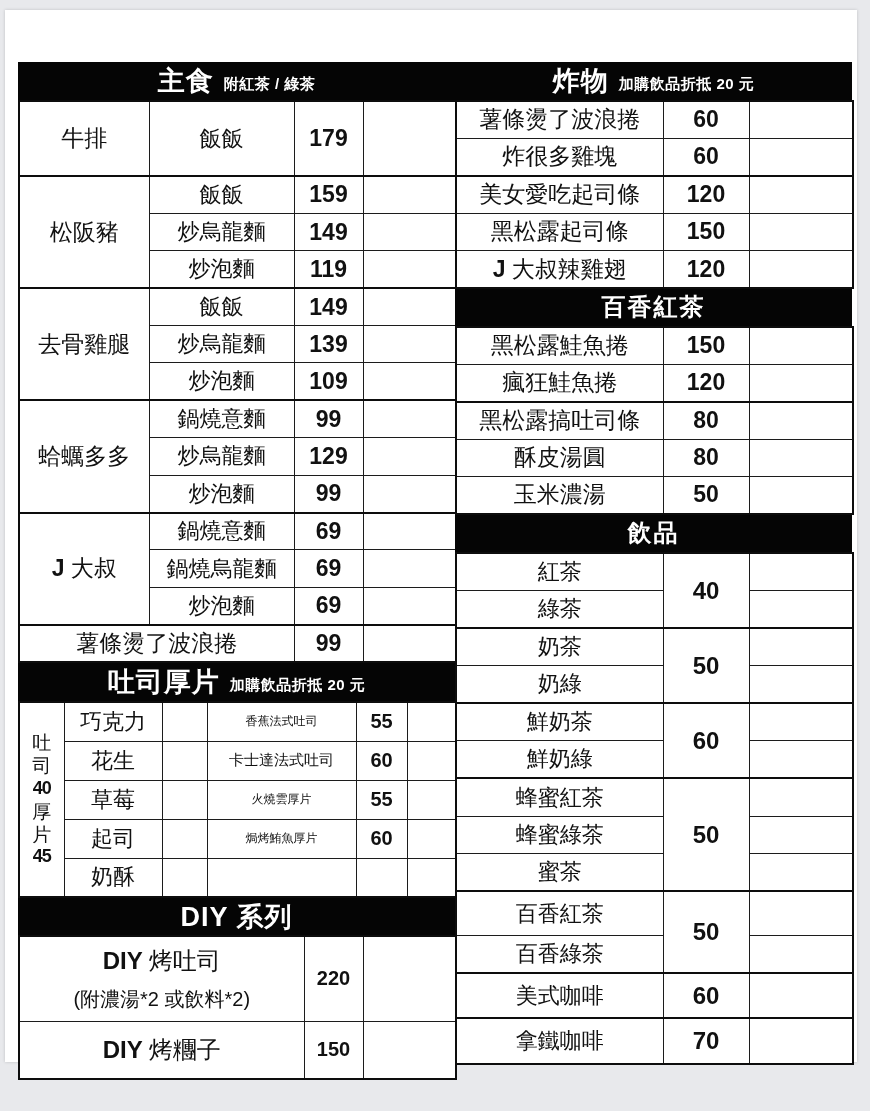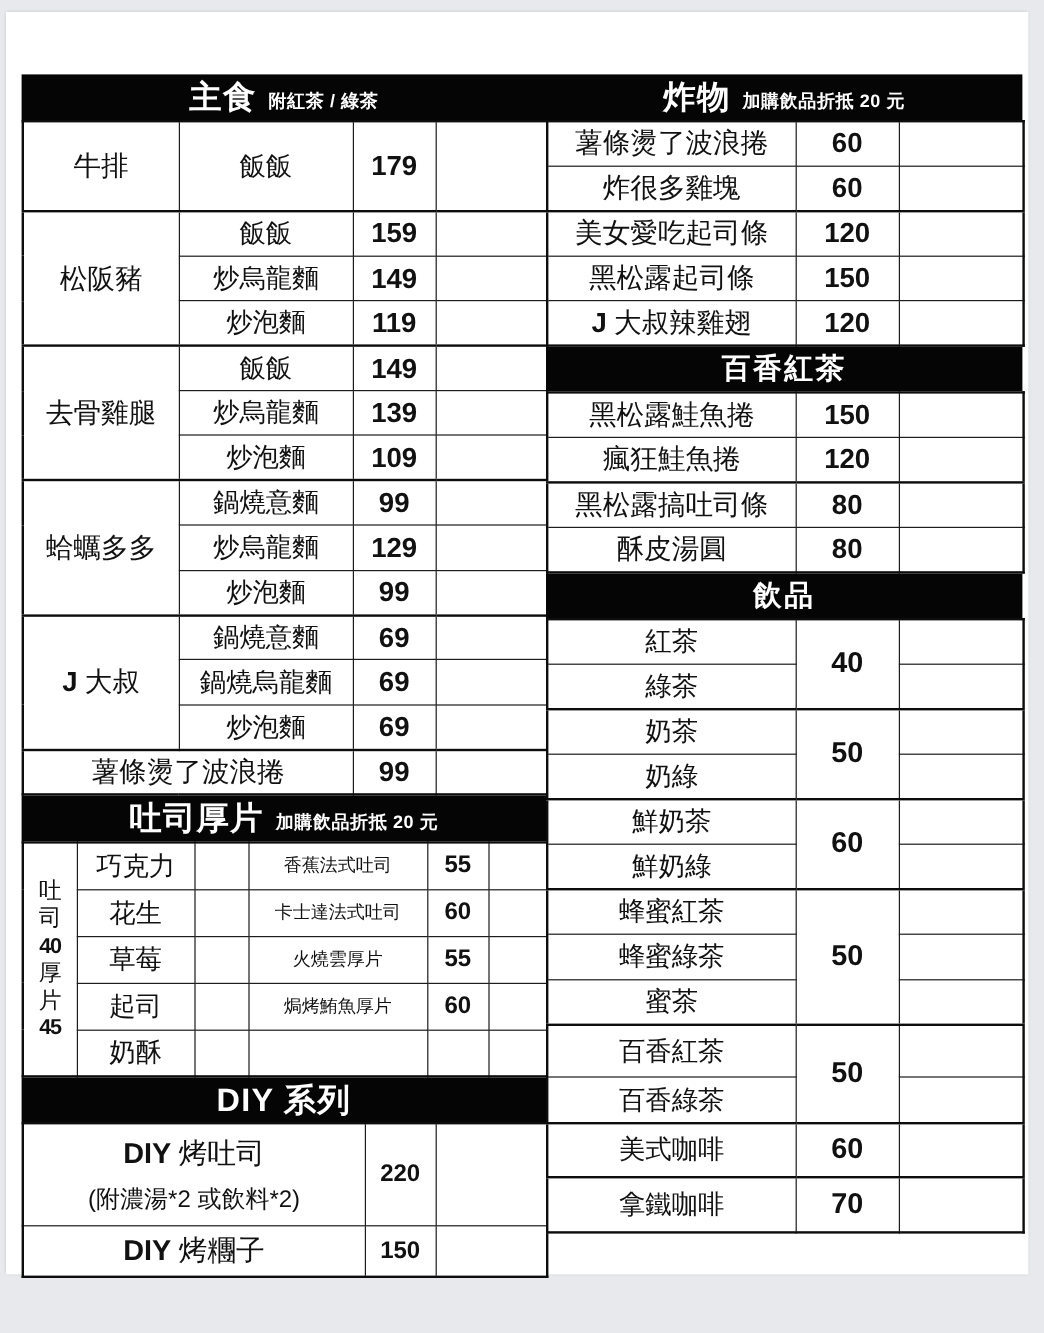--- a/index.html
+++ b/index.html
@@ -47,36 +47,36 @@
   col.c130{width:130px}col.c145{width:145px}col.c69{width:69px}col.c93{width:93px}
   col.c45{width:45px}col.c98{width:98px}col.c149{width:149px}col.c51{width:51px}col.c49{width:49px}
   col.c285{width:285px}col.c59{width:59px}
   col.c207{width:207px}col.c86{width:86px}col.c104{width:104px}
 
   
   tr.r{height:37.4px;}
   tr.r75{height:75px;}
   tr.r39{height:39px;}
   tr.r85{height:85px;}
-  tr.r43{height:43px;}
+  tr.r43{height:58px;}
   tr.dr{height:37.6px;}
   tr.h44{height:44px;}
   tr.h38{height:38px;}
   tr.h45{height:45px;}
   tr.h46{height:46px;}
 
   .cat{font-size:23px;}
   .item{font-size:22px;}
   .price{font-size:23px;font-weight:700;font-family:"Liberation Sans","DejaVu Sans",sans-serif;}
   .ritem{font-size:23px;}
   .lat{font-weight:700;margin-right:6px;}
   .lat:empty{margin-right:0;}
 
   .flav{font-size:22px;}
-  .tname{font-size:15px;}
+  .tname{font-size:12px;}
   .tprice{font-size:20px;font-weight:700;}
 
   .vlab{line-height:1.22;font-size:19px;}
   .vlab span{display:block;}
   .vlab .num{font-weight:700;font-size:18px;letter-spacing:-1px;}
 
   .dname{font-size:24px;}
   .dname .lat{font-size:24px;}
   .dnote{font-size:20px;font-weight:400;margin-top:9px;}
   .dnote:empty{display:none;margin:0;}
@@ -342,20 +342,25 @@
         <tr class="r gtop">
           <td class="ritem">黑松露搞吐司條</td>
           <td class="price">80</td>
           <td></td>
         </tr>
         <tr class="r">
           <td class="ritem">酥皮湯圓</td>
           <td class="price">80</td>
           <td></td>
         </tr>
+        <tr class="r">
+          <td class="ritem">玉米濃湯</td>
+          <td class="price">50</td>
+          <td></td>
+        </tr>
       </tbody>
         </table>
 
       <div class="bar h37">
         <span class="bar-title-sm">飲品</span>
       </div>
 
       <table class="tr-tab">
         <colgroup>
             <col class="c207">

